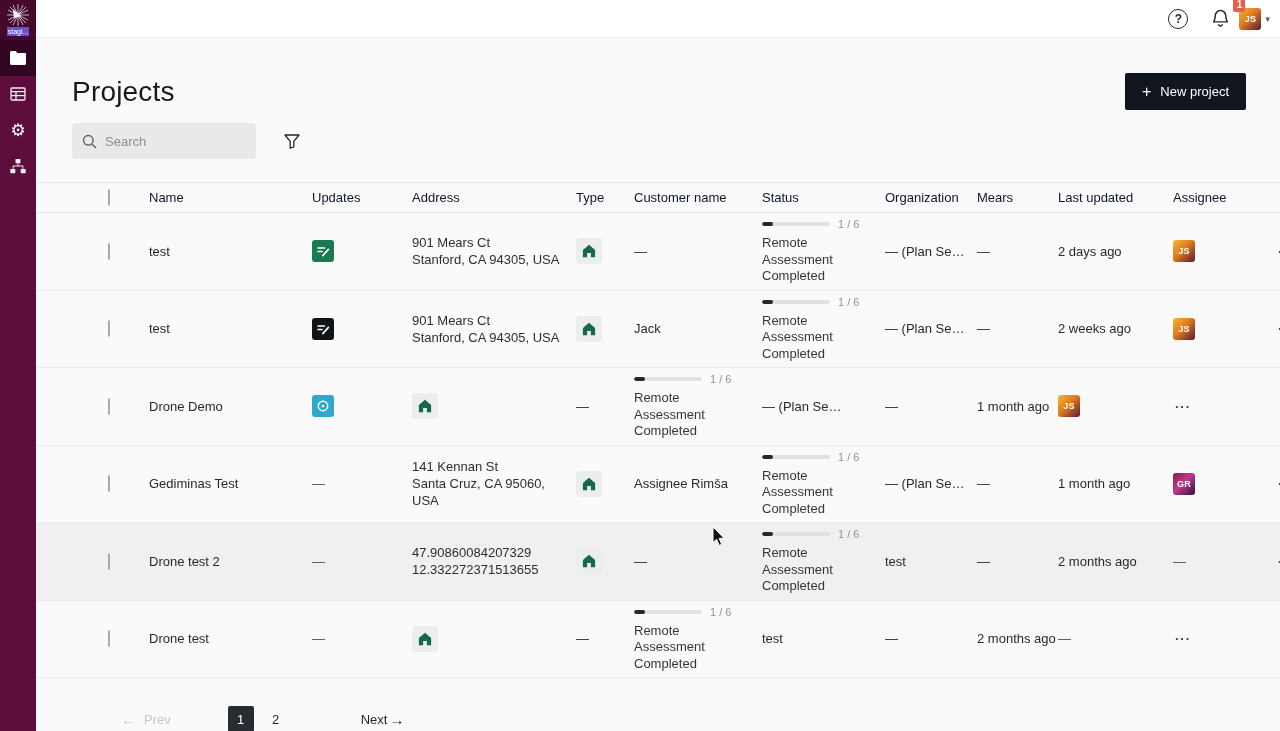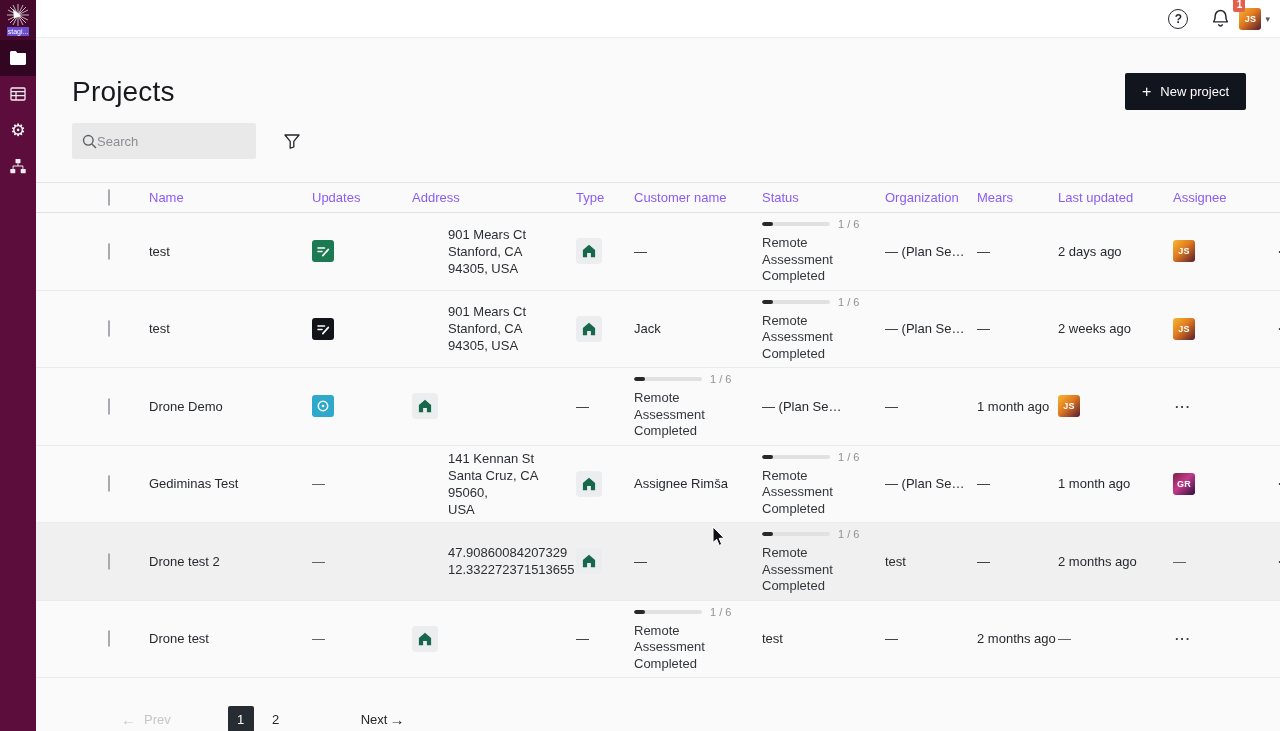--- a/index.html
+++ b/index.html
@@ -22,37 +22,37 @@
   .badge { position:absolute; top:-12px; right:-16px; min-width:12px; height:15px; background:#e4604c; color:#fff; font-size:10px; font-weight:bold; border-radius:2px; display:flex; align-items:center; justify-content:center; padding:0 2px; }
   .avatar { width:22px; height:22px; border-radius:3px; color:#fff; font-size:9px; font-weight:bold; display:flex; align-items:center; justify-content:center; letter-spacing:0.3px; }
   .topbar .avatar { cursor:pointer; }
   .chevron { font-size:9px; color:#55585e; margin-left:4px; cursor:pointer; }
   
   .content { position:absolute; left:36px; top:38px; width:1244px; height:693px; }
   .page-title { position:absolute; left:36px; top:38px; font-size:28px; font-weight:400; color:#17191d; letter-spacing:0.2px; }
   .new-project-btn { position:absolute; right:34px; top:35px; height:37px; background:#10151e; color:#fff; border:none; border-radius:2px; font-size:13px; font-family:inherit; padding:0 17px; display:flex; align-items:center; gap:9px; cursor:pointer; }
   .plus { font-size:16px; font-weight:400; line-height:16px; }
   .search-row { position:absolute; left:36px; top:85px; display:flex; align-items:center; }
-  .search-box { width:184px; height:36px; background:#e9e9e9; border-radius:2px; display:flex; align-items:center; padding:0 10px; gap:0; }
+  .search-box { width:184px; height:36px; background:#e9e9e9; border-radius:2px; display:flex; align-items:center; padding:0 10px; gap:8px; }
   .search-box input { border:none; outline:none; background:transparent; font-size:13px; color:#33363b; font-family:inherit; width:140px; }
   .search-box input::placeholder { color:#8a8d92; }
   .filter-btn { margin-left:24px; background:none; border:none; cursor:pointer; display:flex; align-items:center; padding:4px; }
   
   .table { position:absolute; left:0; top:144px; width:1244px; }
   .trow, .thead {
     display:grid;
     grid-template-columns:41px 163px 100px 164px 58px 128px 123px 92px 81px 115px 103px 1fr;
     padding-left:72px; align-items:center;
   }
-  .thead { height:31px; border-top:1px solid #e7e7e7; border-bottom:1px solid #e3e3e3; font-size:13px; color:#8b5cf6; }
+  .thead { height:31px; border-top:1px solid #e7e7e7; border-bottom:1px solid #e3e3e3; font-size:13px; color:#0f172a; }
   .trow { min-height:73px; border-bottom:1px solid #ebebeb; font-size:13px; }
   .trow.hovered { background:#f0f0f0; }
   .checkbox { width:16px; height:16px; border:1px solid #a7abb0; border-radius:2px; background:#fff; cursor:pointer; }
   .cell-name { color:#26292e; }
-  .cell-address { white-space:pre-line; line-height:17px; color:#2b2e33; padding-right:14px;margin-left:36px; }
+  .cell-address { white-space:pre-line; line-height:17px; color:#2b2e33; padding-right:14px; }
   .dash { color:#4a4e54; }
   .upd-icon { width:22px; height:22px; border-radius:3px; display:flex; align-items:center; justify-content:center; cursor:pointer; }
   .type-chip { width:26px; height:26px; border-radius:4px; background:#ebedee; display:flex; align-items:center; justify-content:center; }
   .status-cell { padding:5px 10px 5px 0; }
   .progress-row { display:flex; align-items:center; gap:8px; margin-bottom:5px; }
   .progress-track { width:68px; height:4px; background:#e1e1e1; border-radius:2px; overflow:hidden; }
   .progress-fill { height:4px; background:#25282d; border-radius:2px; }
   .progress-label { font-size:11px; color:#8f9297; }
   .status-label { line-height:16.5px; color:#33373c; max-width:92px; }
   .actions-btn { background:none; border:none; font-size:13px; font-weight:bold; letter-spacing:1px; color:#3c4046; cursor:pointer; padding:4px 2px; }

